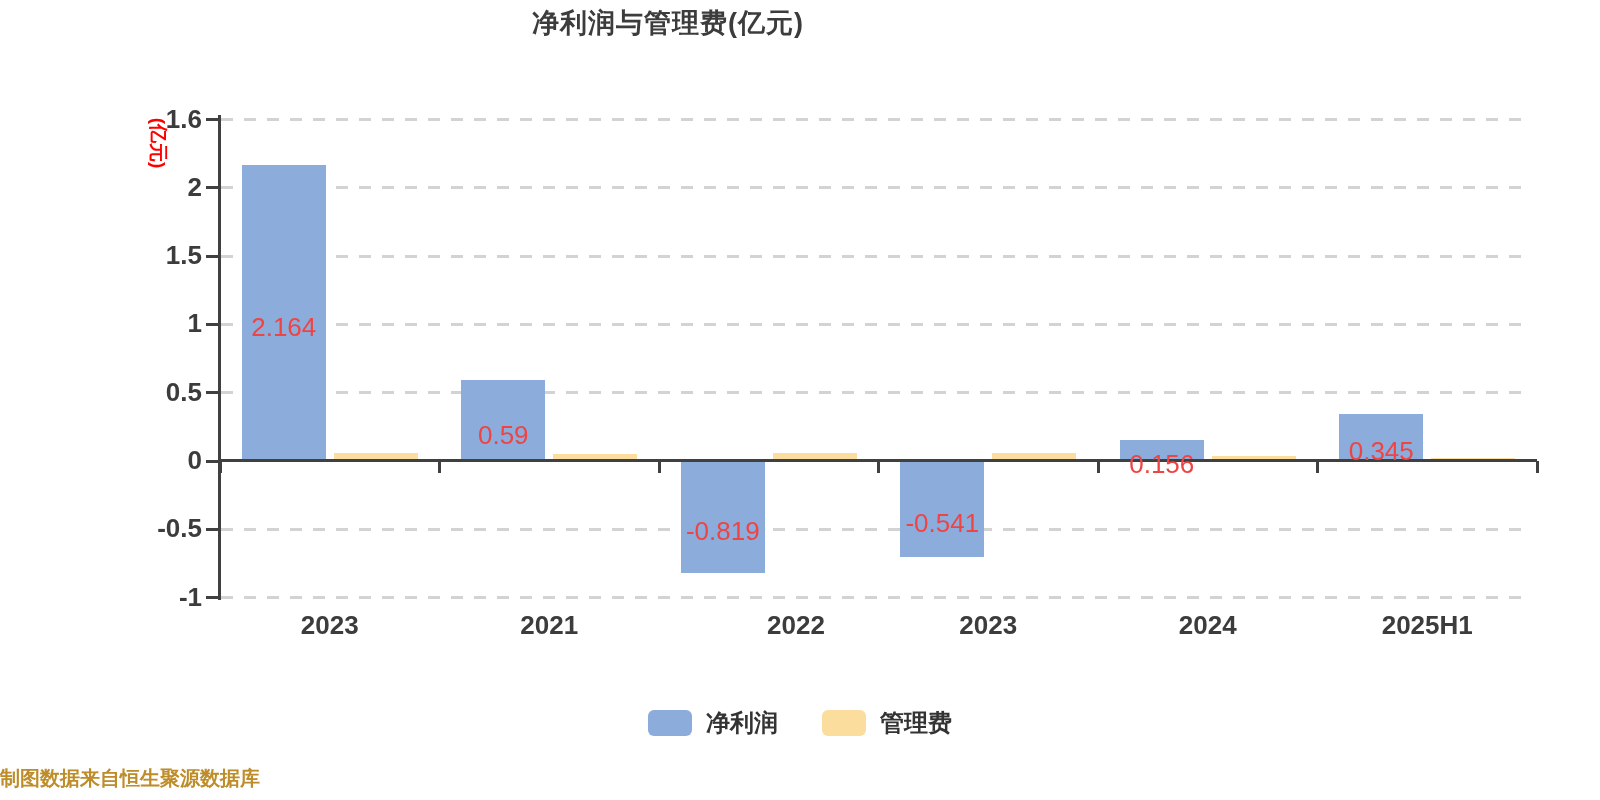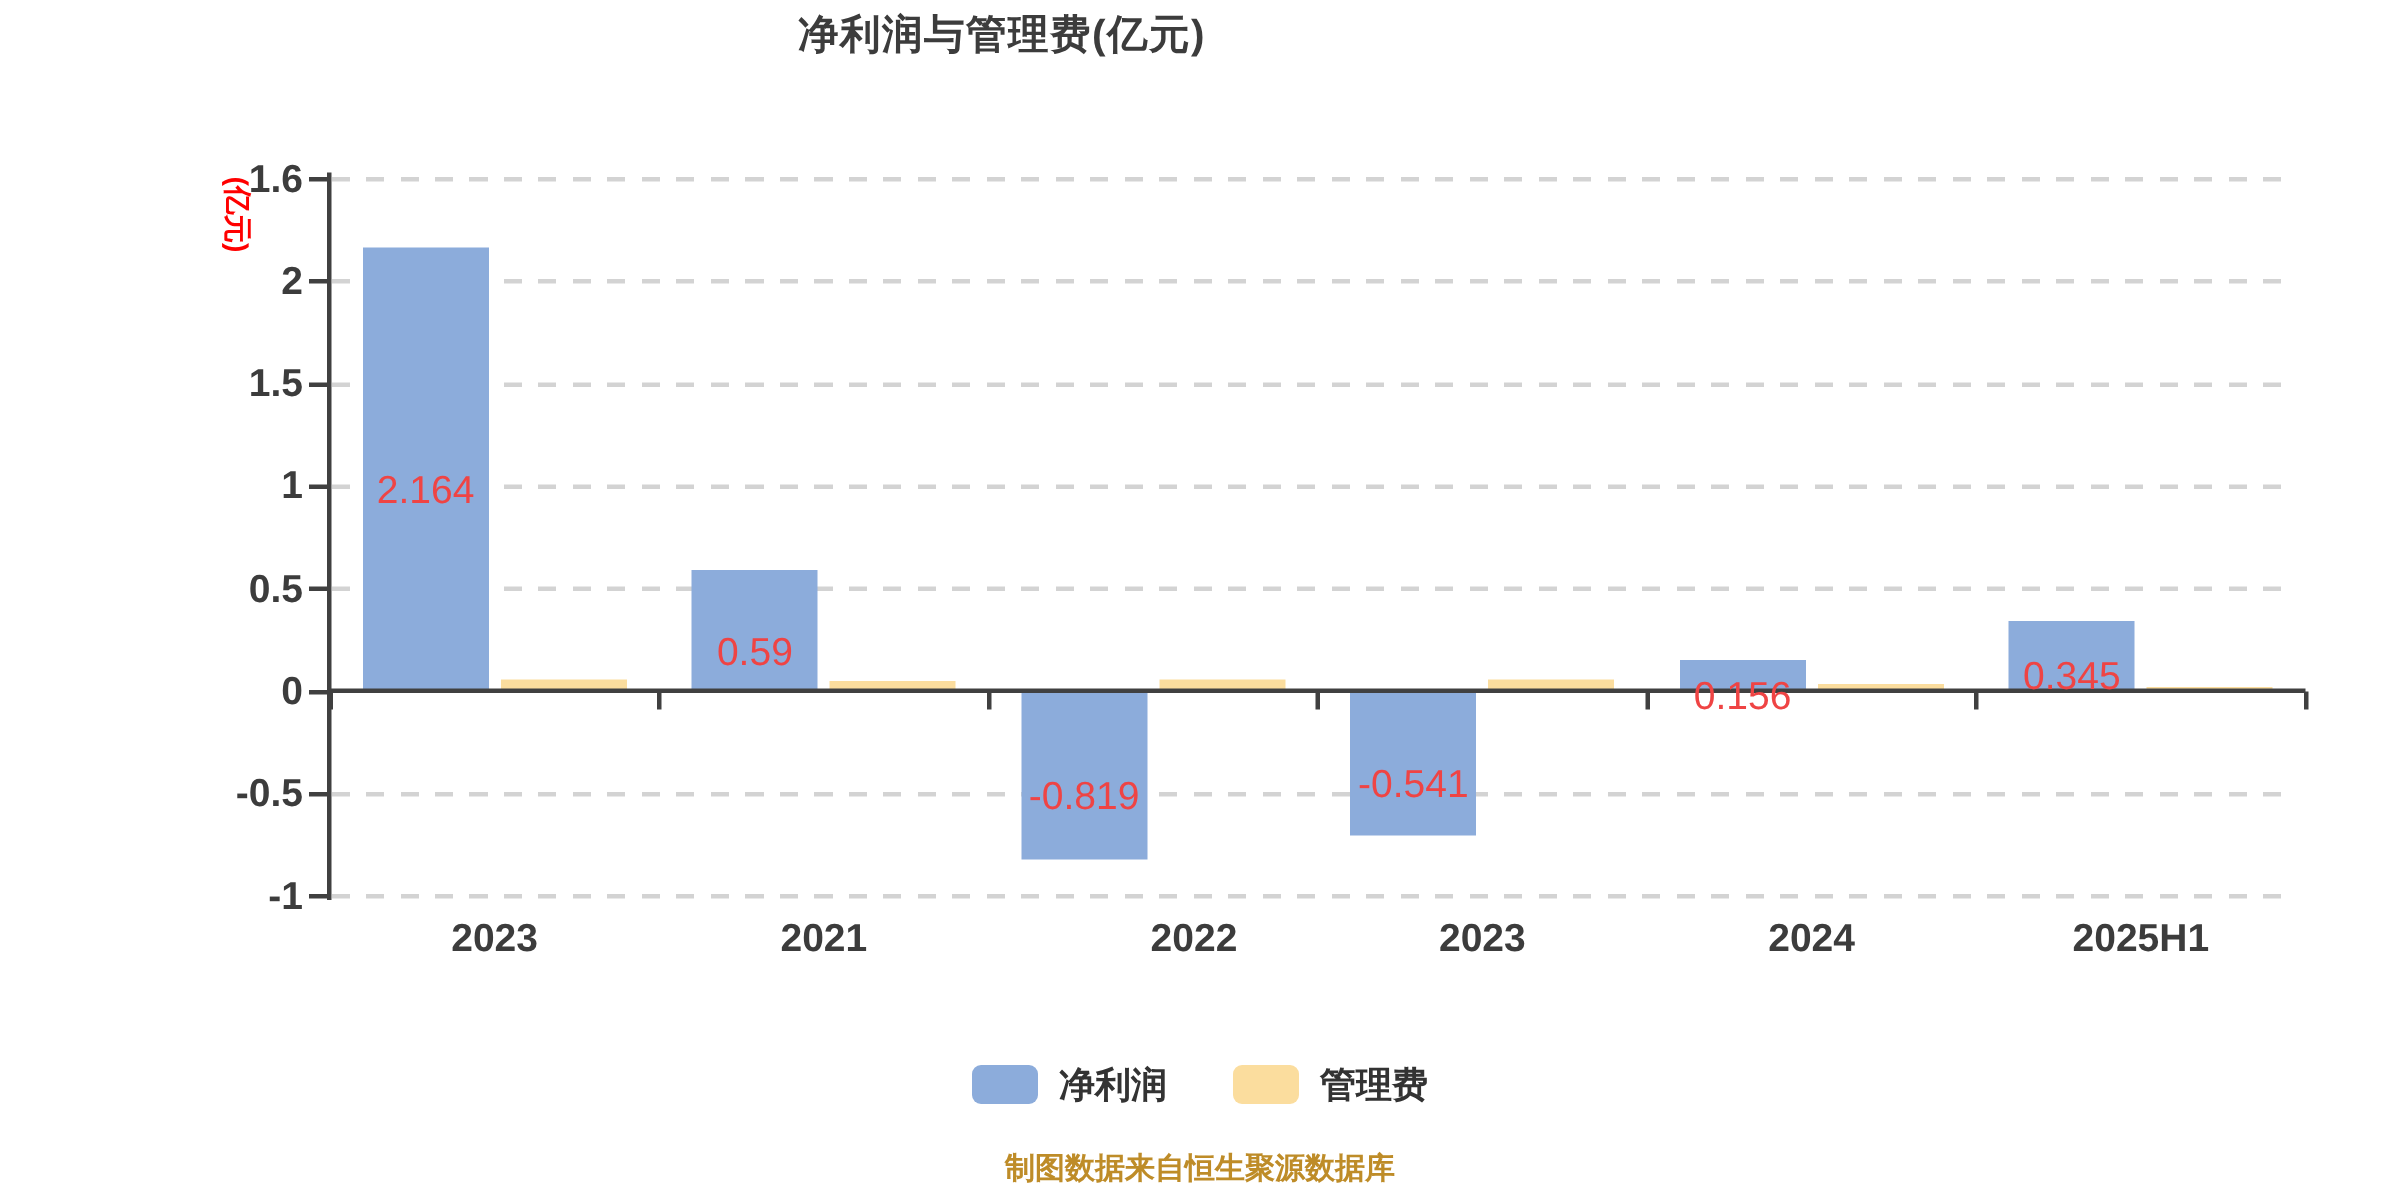--- a/index.html
+++ b/index.html
@@ -39,21 +39,21 @@
     white-space:nowrap;z-index:4;margin-top:14px;
   }
   .legend{
     position:absolute;top:707px;left:0;width:1600px;display:flex;
     justify-content:center;align-items:center;gap:44px;z-index:4;
   }
   .legend-item{display:flex;align-items:center;gap:14px;cursor:pointer;}
   .legend-swatch{width:44px;height:26px;border-radius:6px;}
   .legend-label{font-size:24px;font-weight:700;color:#333;}
   .footer-note{
-    position:absolute;top:765px;left:0;width:1600px;text-align:center;
+    position:absolute;top:765px;left:0;width:1600px;
     font-size:20px;font-weight:600;z-index:4;
   }
 </style>
 </head>
 <body>
 
 <div id="canvas">
   <div class="chart-title">净利润与管理费(亿元)</div>
   <div class="y-axis-name" style="color: rgb(255, 0, 0);">(亿元)</div>
 

